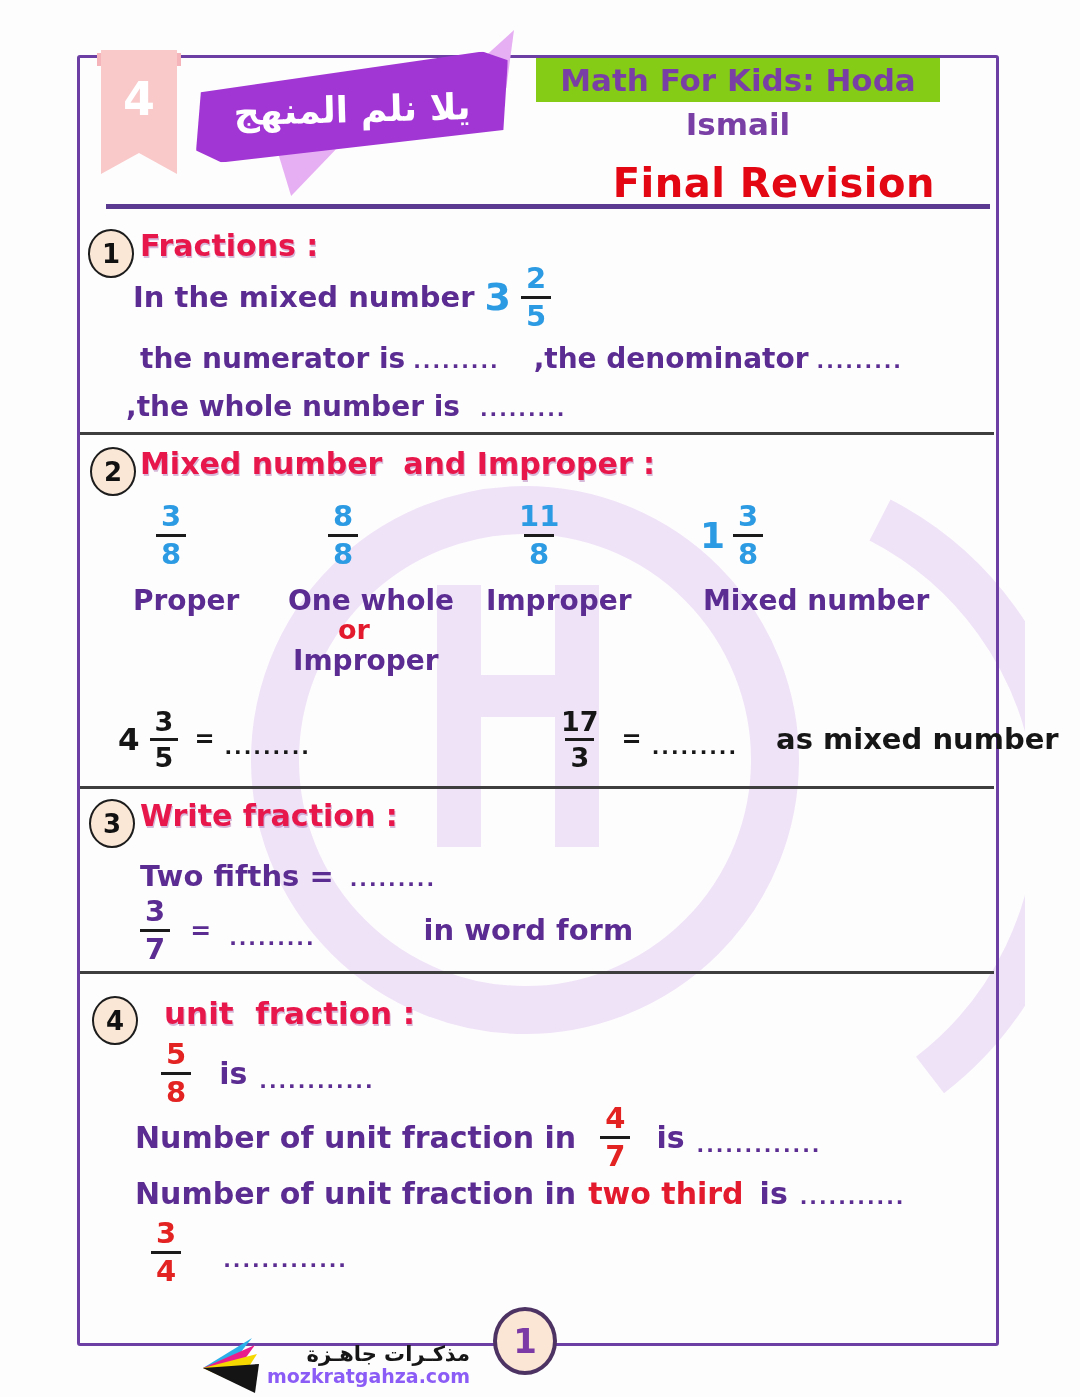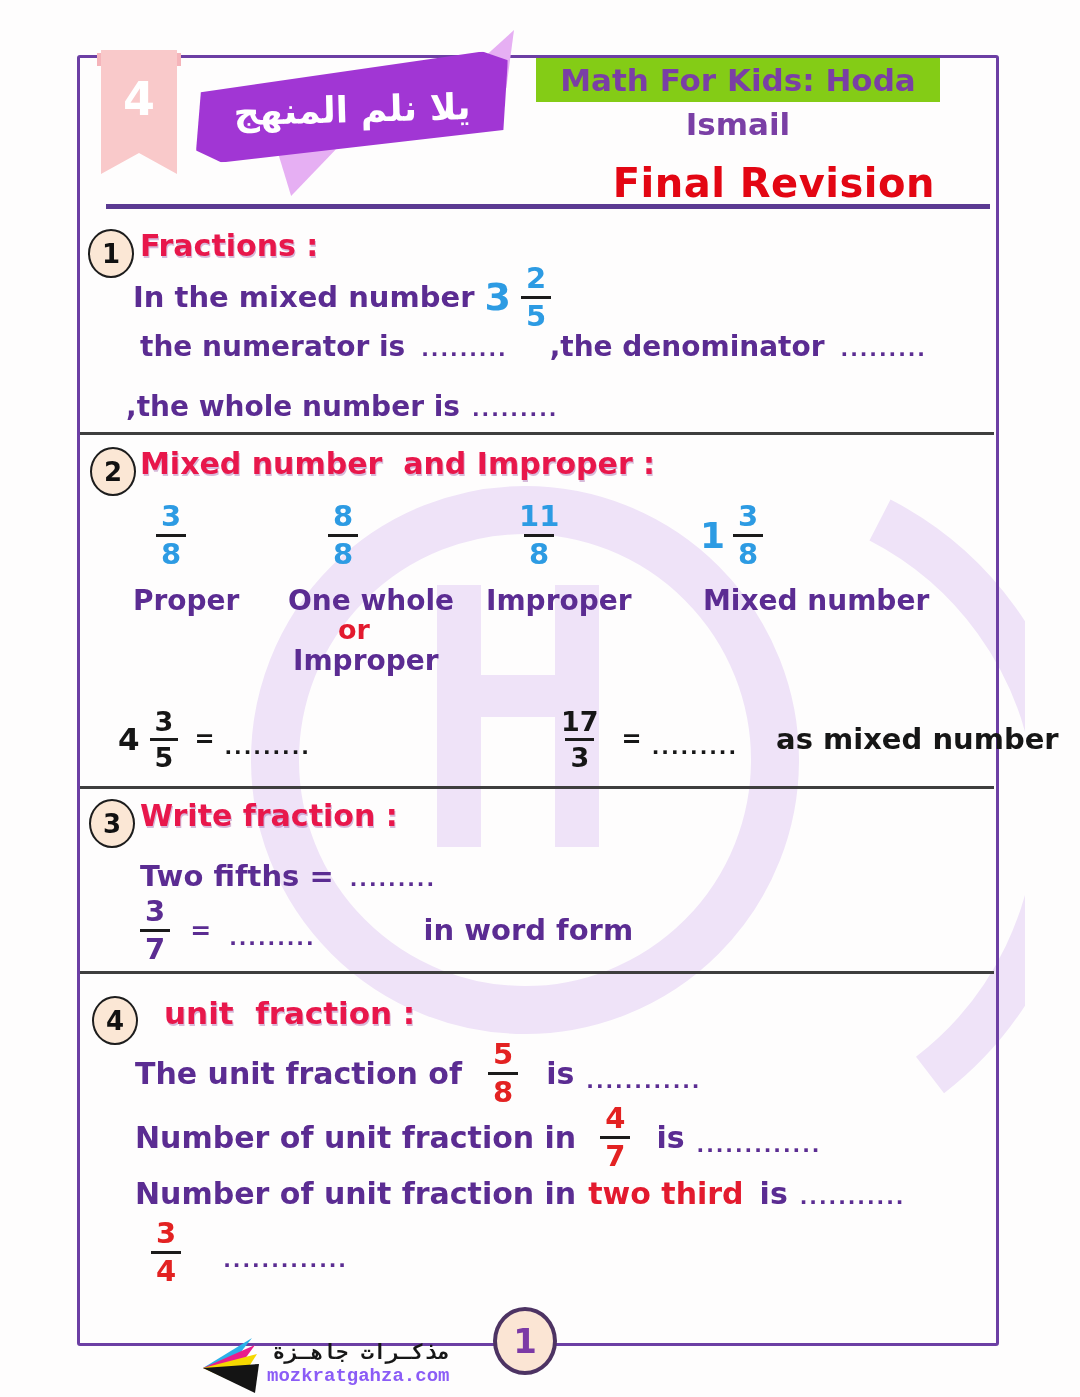--- a/index.html
+++ b/index.html
@@ -65,21 +65,21 @@
   .frac{display:inline-flex;flex-direction:column;align-items:center;line-height:1;}
   .frac .fnum{padding:0 5px 3px;}
   .frac .fden{border-top:3px solid #1b1b1b;padding:3px 5px 0;}
   
   .page-circle{
     position:absolute;left:493px;top:1307px;width:56px;height:60px;border:4px solid #4D3363;
     border-radius:50%;background:#FBE5D4;display:flex;align-items:center;justify-content:center;
     color:#7C3AA6;font-size:34px;z-index:3;
   }
   .logo{position:absolute;left:197px;top:1336px;display:flex;gap:8px;align-items:center;z-index:3;}
-  .logo-text{display:flex;flex-direction:column;line-height:1.15;font-family:Liberation Mono, monospace;}
+  .logo-text{display:flex;flex-direction:column;line-height:1.15;}
   .logo-ar{color:#161616;font-size:21px;text-align:right;}
   .logo-site{color:#8b5cf6;font-size:19px;}
 </style>
 </head>
 <body>
 
 <svg class="watermark" width="800" height="760" viewBox="0 0 800 760">
   <g stroke="#EFE3F8" fill="none">
     <circle cx="300" cy="385" r="250" stroke-width="48"></circle>
     <path d="M 655 145 A 330 330 0 0 1 705 700" stroke-width="46"></path>
@@ -113,27 +113,27 @@
 
 <div class="vrow" style="left:133px;top:258px;height:78px;gap:10px;">
   <span class="c-purple t29">In the mixed number</span>
   <span class="c-blue" style="font-size:38px;">3</span>
   <span class="frac c-blue" style="font-size:29px;">
     <span class="fnum">2</span>
     <span class="fden">5</span>
   </span>
 </div>
 
-<div class="row c-purple t28" style="left:140px;top:330px;gap:16px;">
+<div class="row c-purple t28" style="left:140px;top:342px;gap:8px;">
   <span>the numerator is</span>
   <span class="dots">.........</span>
   <span style="margin-left:26px;">,the denominator</span>
   <span class="dots">.........</span>
 </div>
-<div class="row c-purple t28" style="left:126px;top:390px;gap:12px;">
+<div class="row c-purple t28" style="left:126px;top:390px;gap:20px;">
   <span>,the whole number is</span>
   <span class="dots">.........</span>
 </div>
 
 <div class="divider" style="top:432px;"></div>
 
 <div class="badge" style="left:90px;top:447px;">
   <span>2</span>
 </div>
 <div class="sec-title" style="left:140px;top:446px;">Mixed number  and Improper :</div>
@@ -206,21 +206,20 @@
 </div>
 
 <div class="divider" style="top:971px;"></div>
 
 <div class="badge" style="left:92px;top:996px;">
   <span>4</span>
 </div>
 <div class="sec-title t31" style="left:147px;top:995px;margin-left:17px;">unit  fraction :</div>
 
 <div class="vrow" style="left:135px;top:1036px;height:74px;">
-  <span class="c-purple t30">The unit fraction of</span>
   <span class="frac c-redfrac" style="font-size:29px;margin-left:26px;">
     <span class="fnum">5</span>
     <span class="fden">8</span>
   </span>
   <span class="c-purple t30" style="margin-left:28px;">is</span>
   <span class="dots c-purple" style="margin-left:12px;">............</span>
 </div>
 
 <div class="vrow" style="left:135px;top:1100px;height:74px;">
   <span class="c-purple t30">Number of unit fraction in</span>

